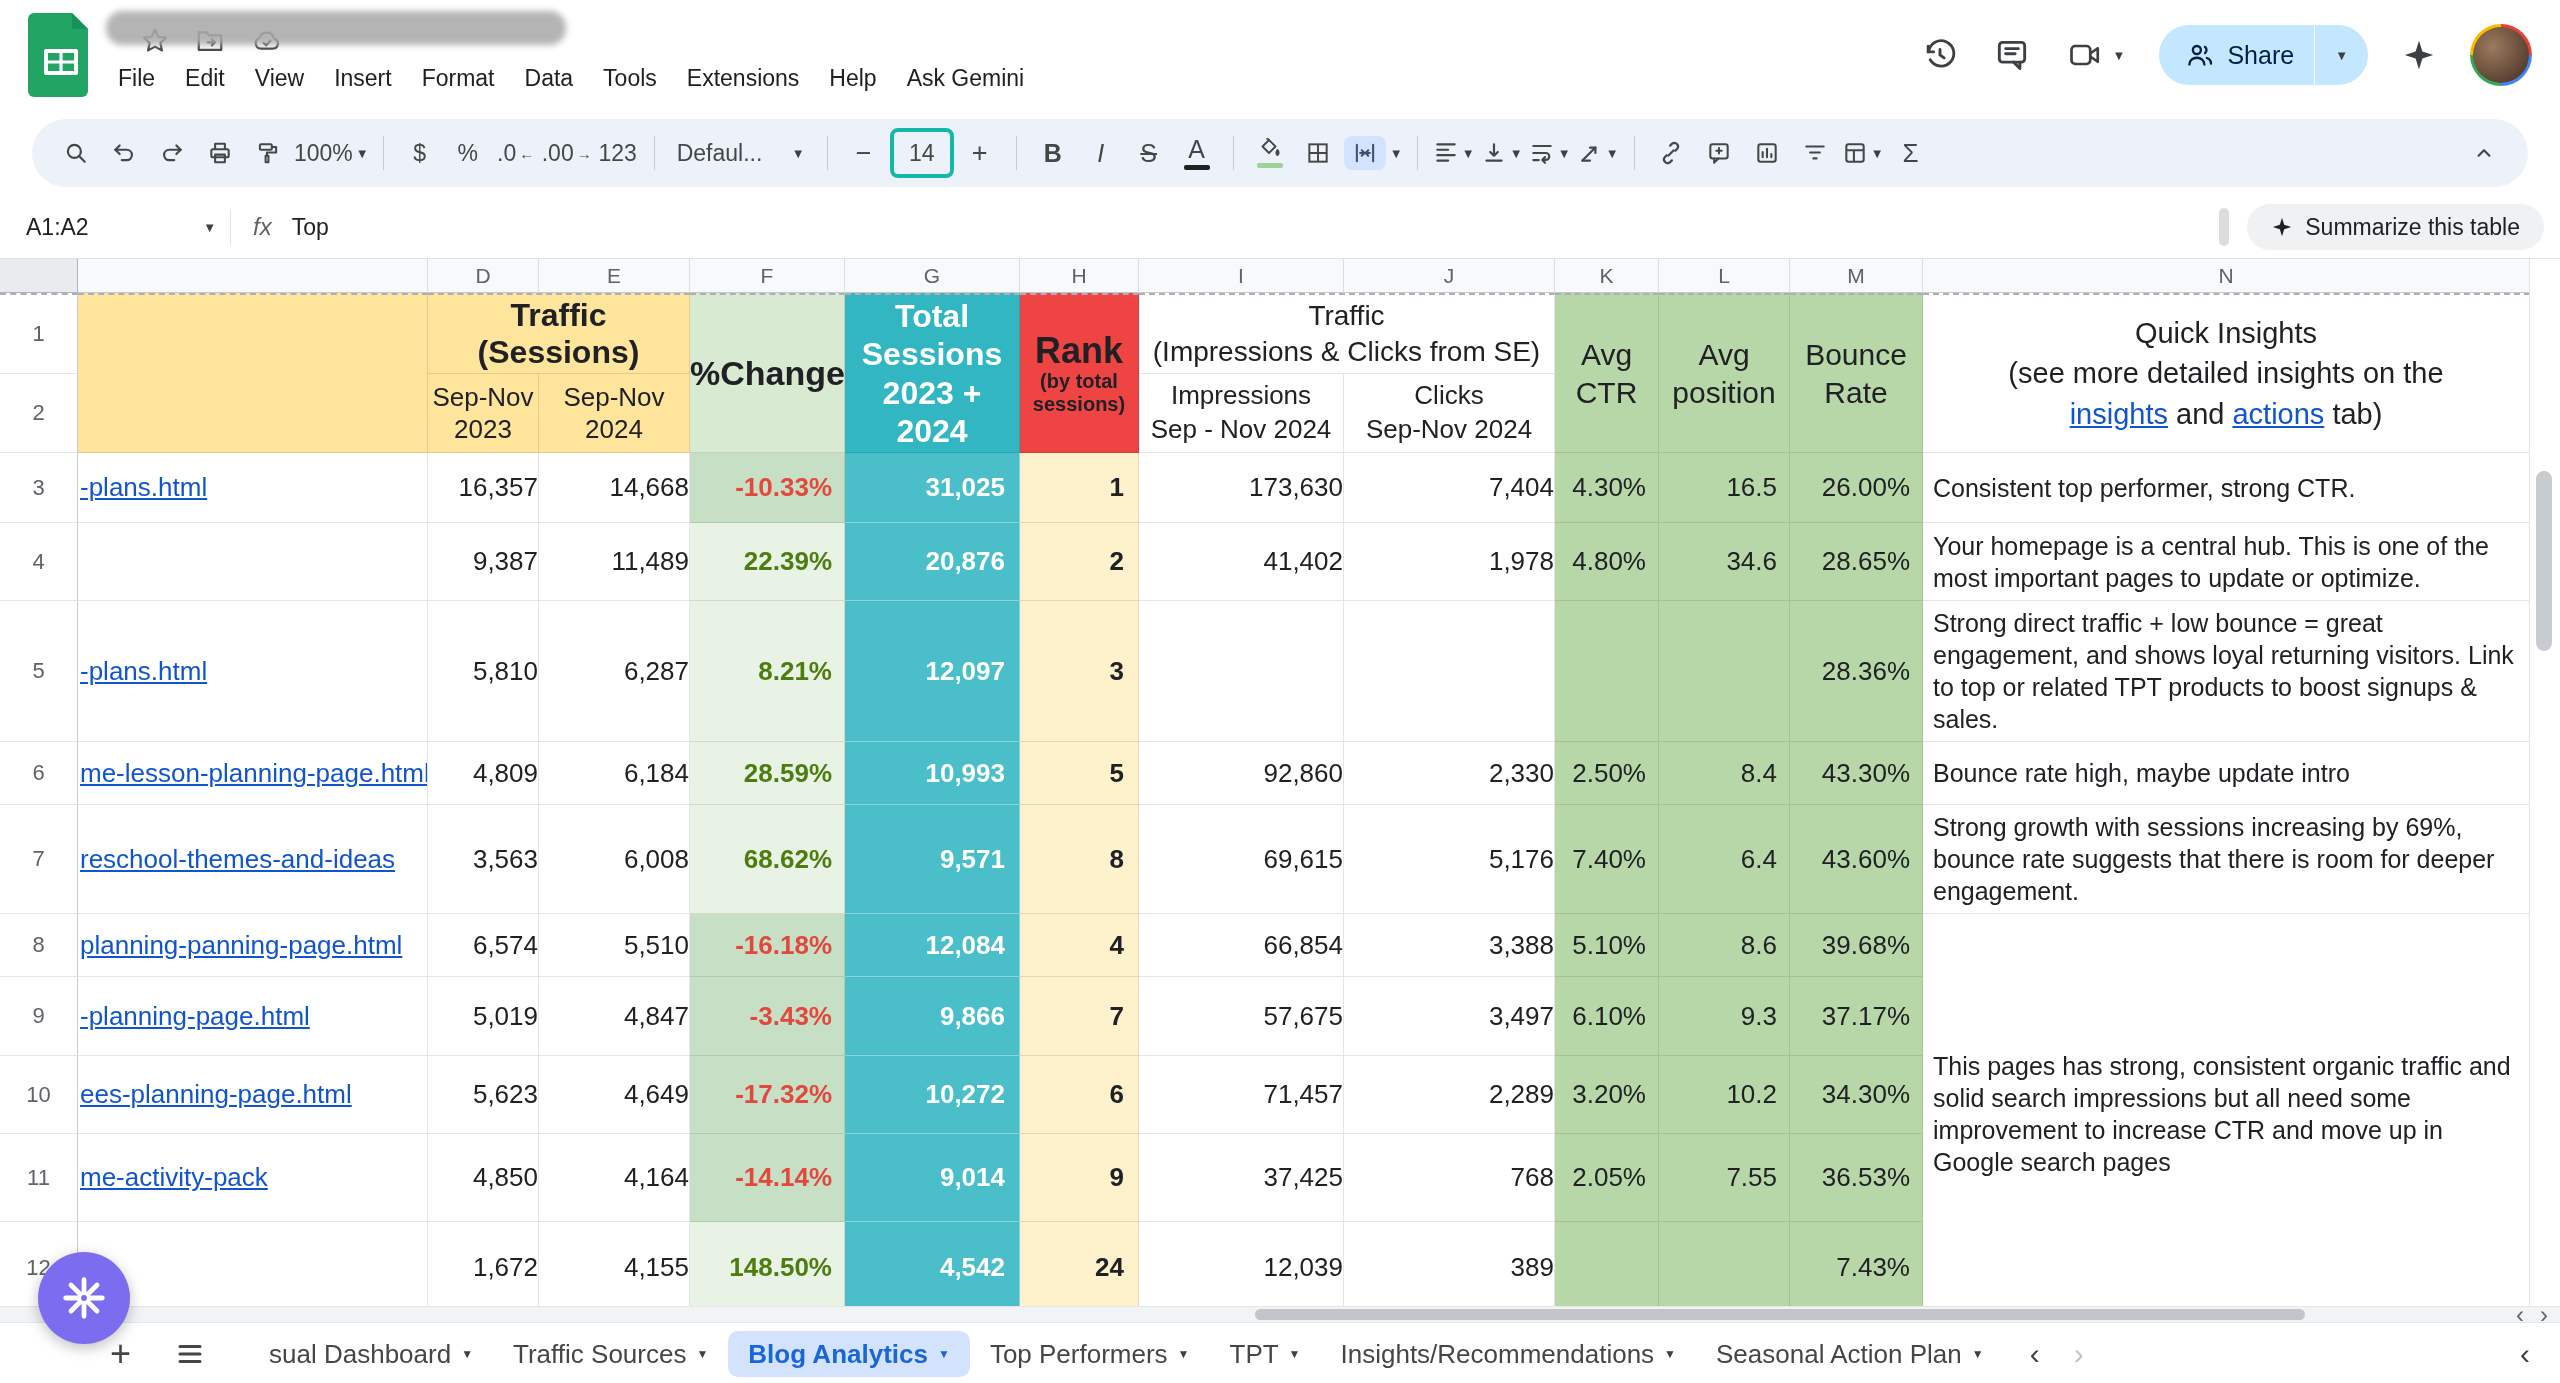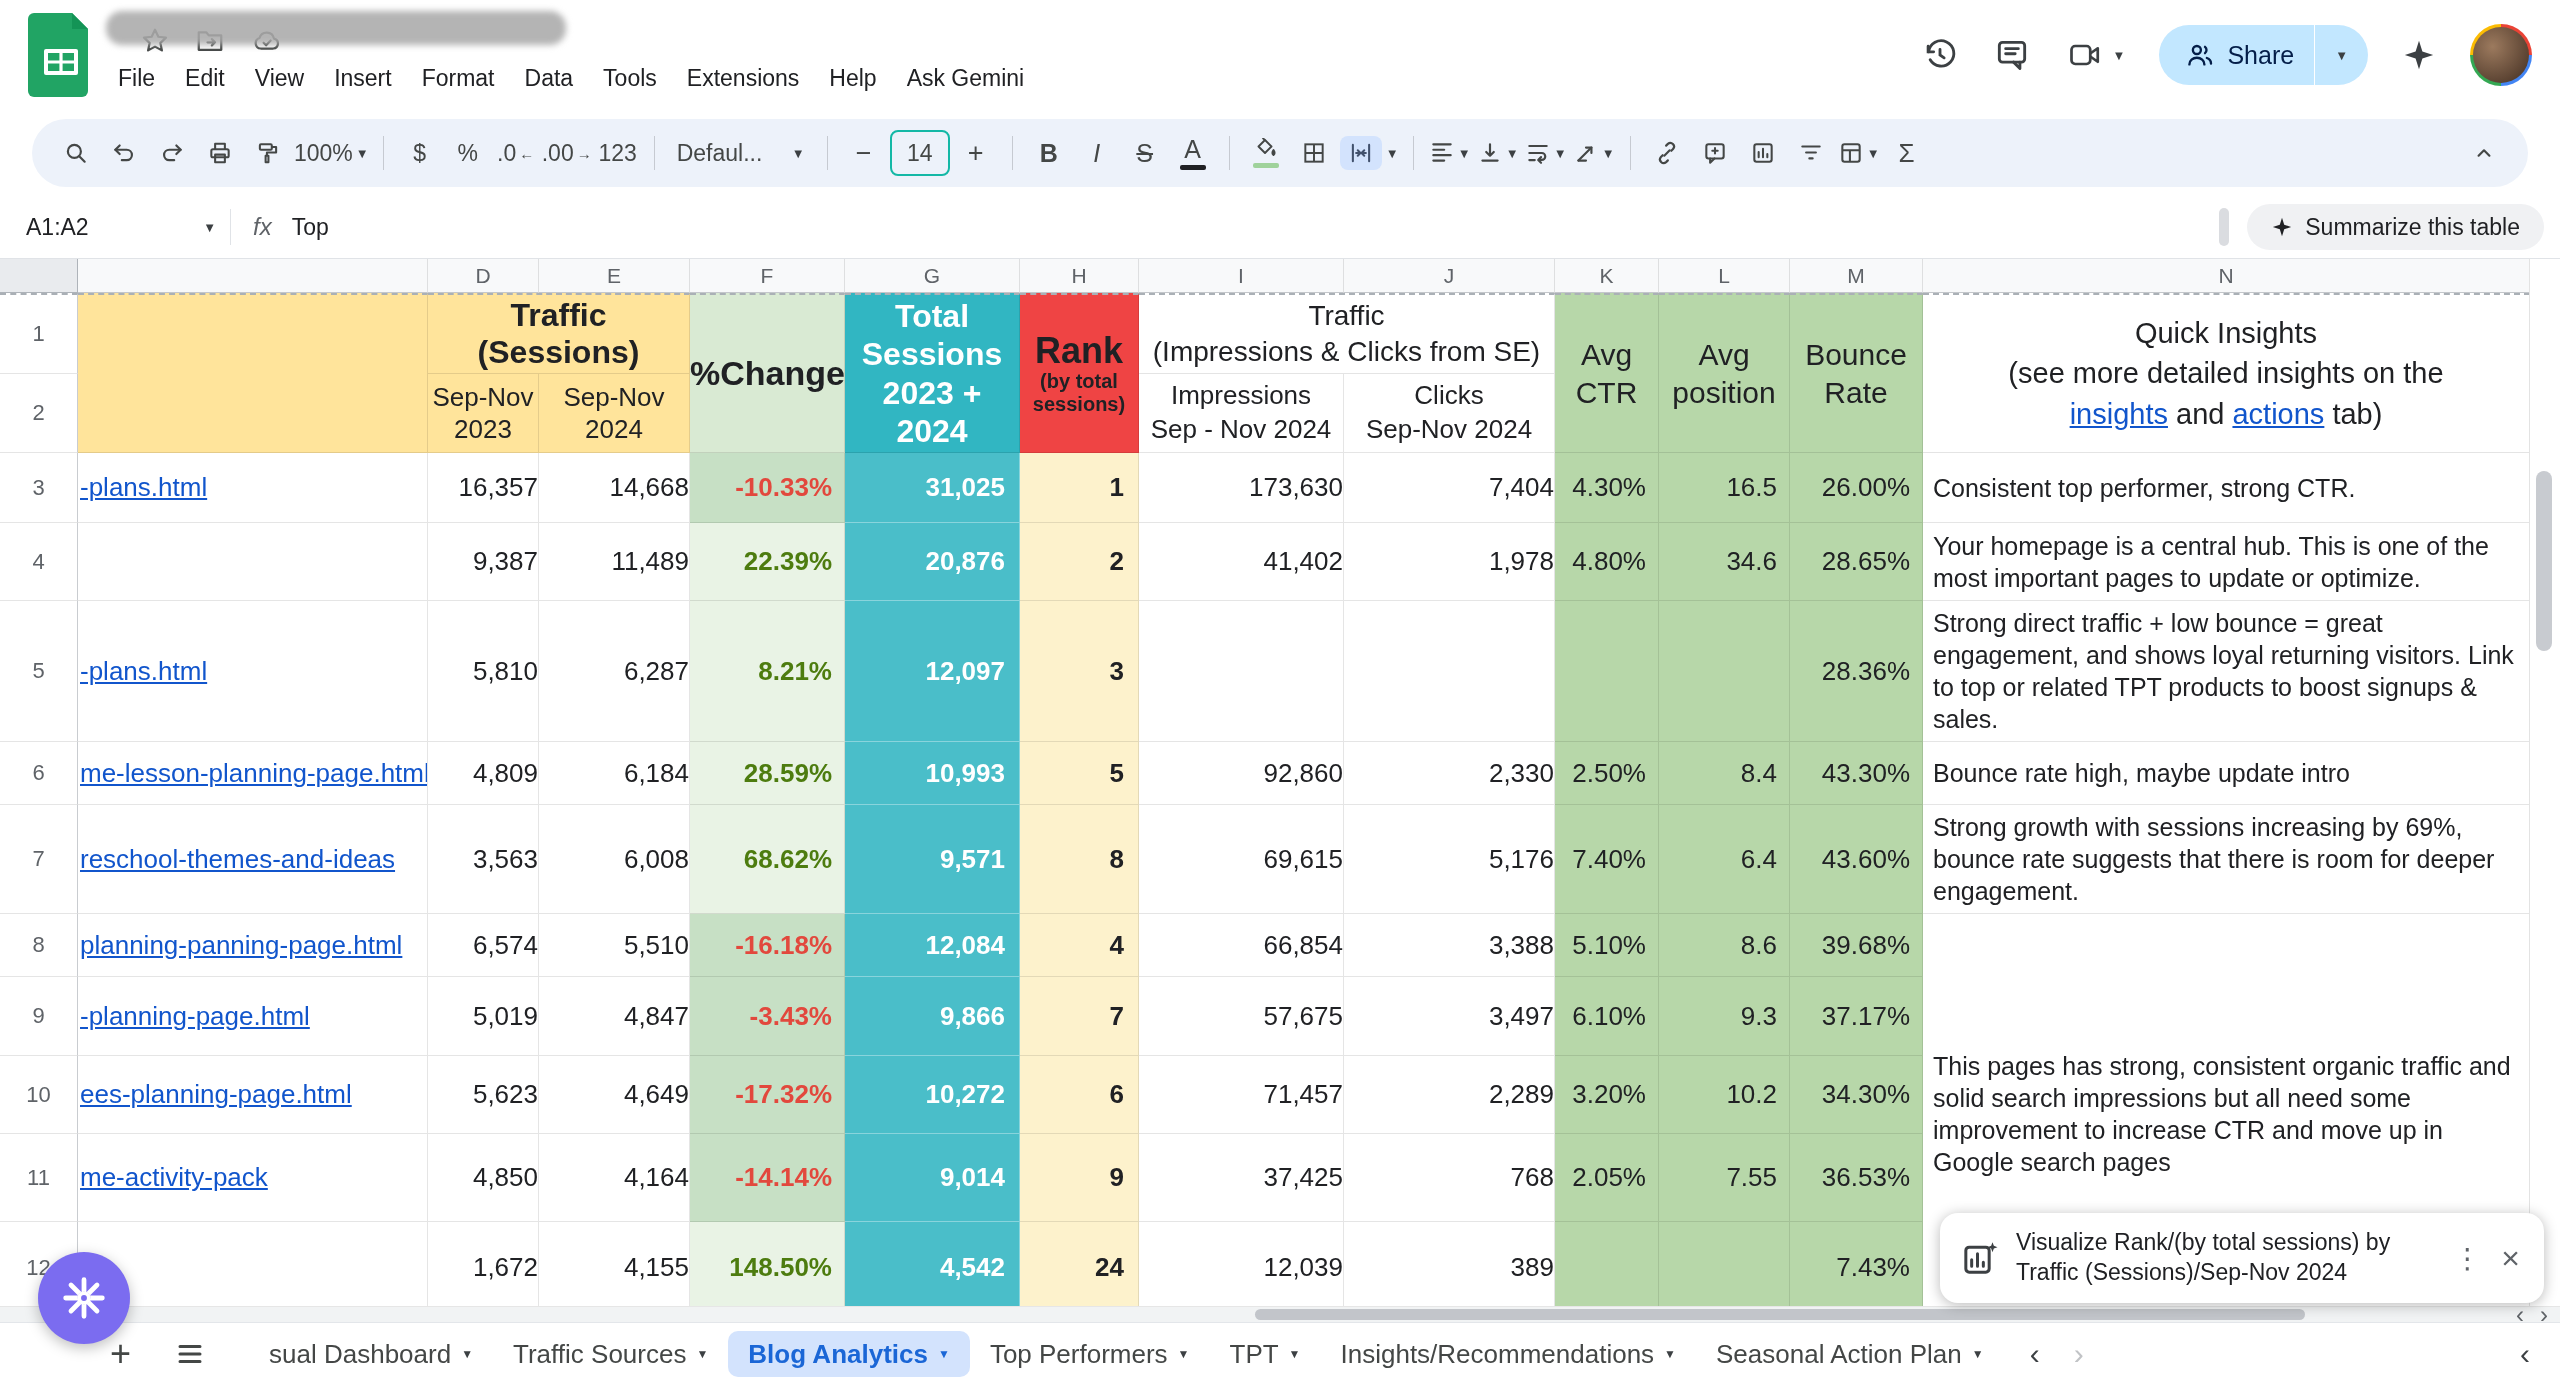--- a/index.html
+++ b/index.html
@@ -29,21 +29,21 @@
     background:conic-gradient(#ea4335 0 25%,#4285f4 25% 50%,#34a853 50% 75%,#fbbc04 75% 100%);}
   .avatar-inner{width:100%;height:100%;border-radius:50%;
     background:radial-gradient(circle at 35% 35%,#9c7a5e,#5c4433 70%,#3c2c22);}
   
   .toolbar-wrap{height:86px;background:#fff;display:flex;align-items:center;}
   .toolbar{margin:0 32px;flex:1;height:68px;background:#edf2fa;border-radius:34px;
     display:flex;align-items:center;padding:0 22px;gap:4px;}
   .tbtn{display:flex;align-items:center;justify-content:center;min-width:44px;height:48px;border-radius:8px;gap:3px;}
   .tb-txt{font-size:23px;font-weight:500;color:#444746;}
   .tb-div{width:1px;height:34px;background:#c6cad1;margin:0 10px;}
-  .fontsize-box{width:56px;height:42px;border:2px solid #14b8a6;border-radius:8px;
+  .fontsize-box{width:56px;height:42px;border:4px solid #14b8a6;border-radius:8px;
     display:flex;align-items:center;justify-content:center;font-size:23px;color:#444746;}
   .merge-hl{background:#d3e3fd;border-radius:8px;padding:4px 8px;display:flex;align-items:center;}
   .color-A{font-size:25px;font-weight:500;color:#444746;line-height:1;text-align:center;}
   .bar-under{height:5px;border-radius:2px;margin-top:3px;}
   .tb-right{margin-left:auto;display:flex;align-items:center;}
   
   .fbar{height:62px;display:flex;align-items:center;border-bottom:1px solid #e0e3e7;background:#fff;}
   .namebox{width:190px;display:flex;align-items:center;justify-content:space-between;padding:0 14px 0 26px;}
   .namebox-text{font-size:23px;color:#202124;}
   .fbar-div{width:1px;height:36px;background:#e0e3e7;}
@@ -692,29 +692,14 @@
   </div>
 
   <div class="fab">
     <svg width="44" height="44" viewBox="0 0 24 24" stroke="#fff" stroke-width="2.6" stroke-linecap="round">
       <path d="M12 2v20M2 12h20M4.9 4.9l14.2 14.2M19.1 4.9L4.9 19.1"></path>
       <circle cx="12" cy="12" r="3.4" fill="#7b6cf0" stroke="none"></circle>
       <circle cx="12" cy="12" r="2.6" fill="none" stroke="#fff" stroke-width="2"></circle>
     </svg>
   </div>
 
-  <div class="toast">
-    <span class="ic">
-      <svg width="40" height="40" viewBox="0 0 24 24" fill="none" stroke="#3c4043" stroke-width="1.8" stroke-linecap="round">
-          <rect x="3.5" y="5.5" width="14" height="15" rx="2"></rect>
-          <path d="M7 17v-4M10.5 17V9.5M14 17v-2.5"></path>
-          <path d="M19.5 2.5l.8 2.2 2.2.8-2.2.8-.8 2.2-.8-2.2-2.2-.8 2.2-.8z" fill="#3c4043" stroke="none"></path>
-        </svg>
-    </span>
-    <span class="toast-text">
-      <span>Visualize Rank/(by total sessions) by</span><br>
-      <span>Traffic (Sessions)/Sep-Nov 2024</span>
-    </span>
-    <span class="toast-kebab">⋮</span>
-    <span class="toast-close">×</span>
-  </div>
 
 </div>
 
 </body></html>

